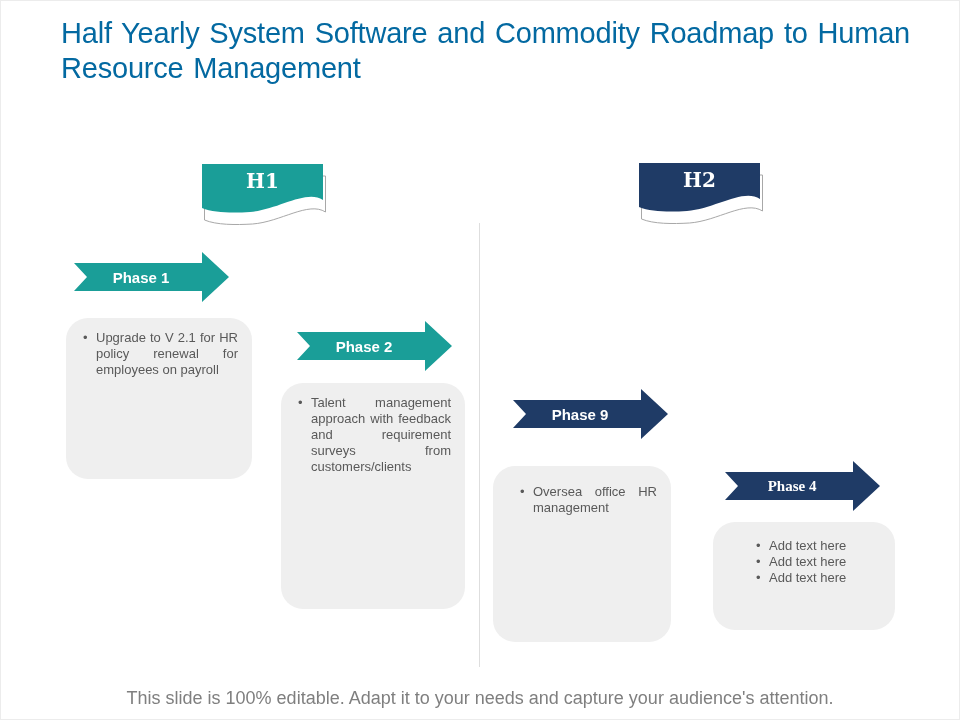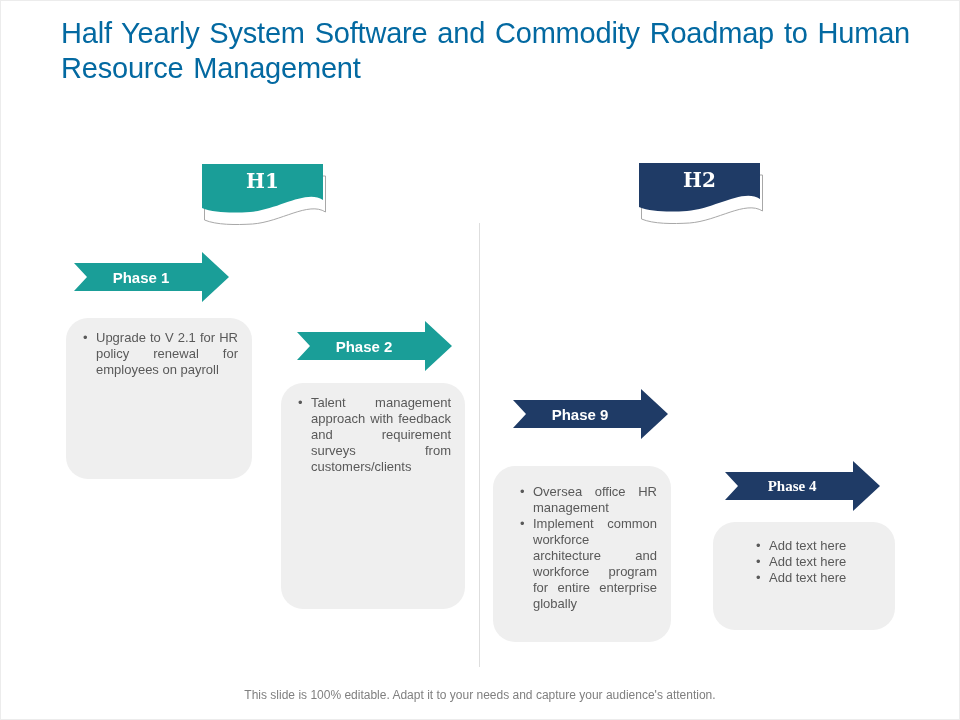--- a/index.html
+++ b/index.html
@@ -32,21 +32,21 @@
     box-sizing:border-box;padding:12px 14px;
   }
   .bullet-list{
     margin:0;padding:0;list-style:none;
     font-size:13px;line-height:16px;color:#595959;text-align:justify;
   }
   .bullet-list li{position:relative;padding-left:16px;}
   .bullet-list li::before{content:"\2022";position:absolute;left:3px;color:#595959;}
   .footer{
     position:absolute;left:0;top:688px;width:960px;text-align:center;
-    font-size:12px;color:#7f7f7f;
+    font-size:18px;color:#7f7f7f;
   }
 </style>
 </head>
 <body>
 
 <div class="slide">
 
   <h1 class="title">Half Yearly System Software and Commodity Roadmap to Human Resource Management</h1>
 
   <div class="banner" style="left:202px;top:164px;">
@@ -96,21 +96,20 @@
   <div class="phase-arrow" style="left:513px;top:389px;">
     <svg width="155" height="50" viewBox="0 0 155 50">
       <path d="M0,11 L128,11 L128,0 L155,25 L128,50 L128,39 L0,39 L13,25 Z" fill="#1f3b66"></path>
     </svg>
     <div class="arrow-label">Phase 9</div>
   </div>
 
   <div class="note-box" style="left:493px;top:453px;width:178px;height:176px;padding-top:18px;padding-left:24px;margin-top:13px;">
     <ul class="bullet-list">
       <li>Oversea office HR management</li>
-      <li>Implement common workforce architecture and workforce program for entire enterprise globally</li>
     </ul>
   </div>
 
   <div class="phase-arrow" style="left:725px;top:461px;font-family:Liberation Serif, serif;">
     <svg width="155" height="50" viewBox="0 0 155 50">
       <path d="M0,11 L128,11 L128,0 L155,25 L128,50 L128,39 L0,39 L13,25 Z" fill="#1f3b66"></path>
     </svg>
     <div class="arrow-label">Phase 4</div>
   </div>
 

